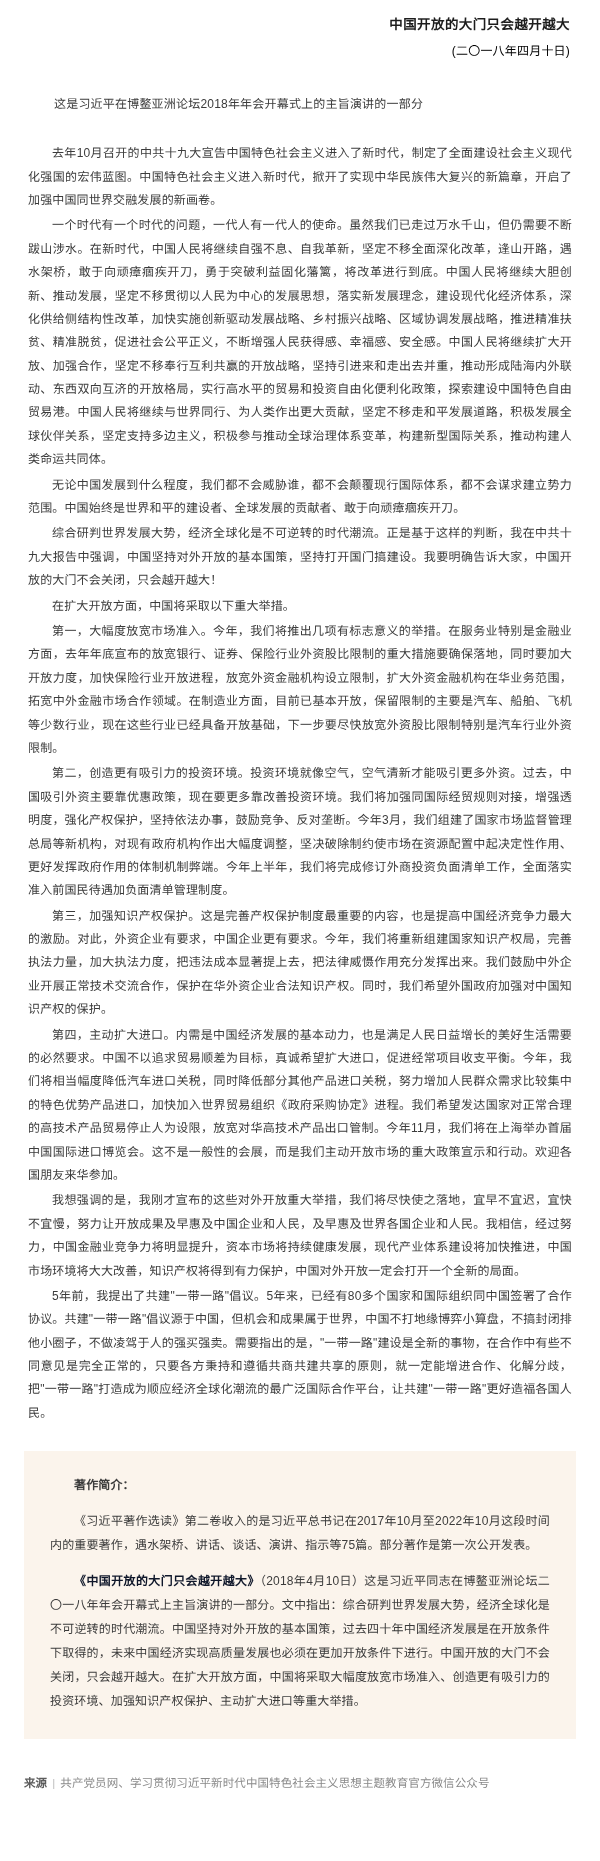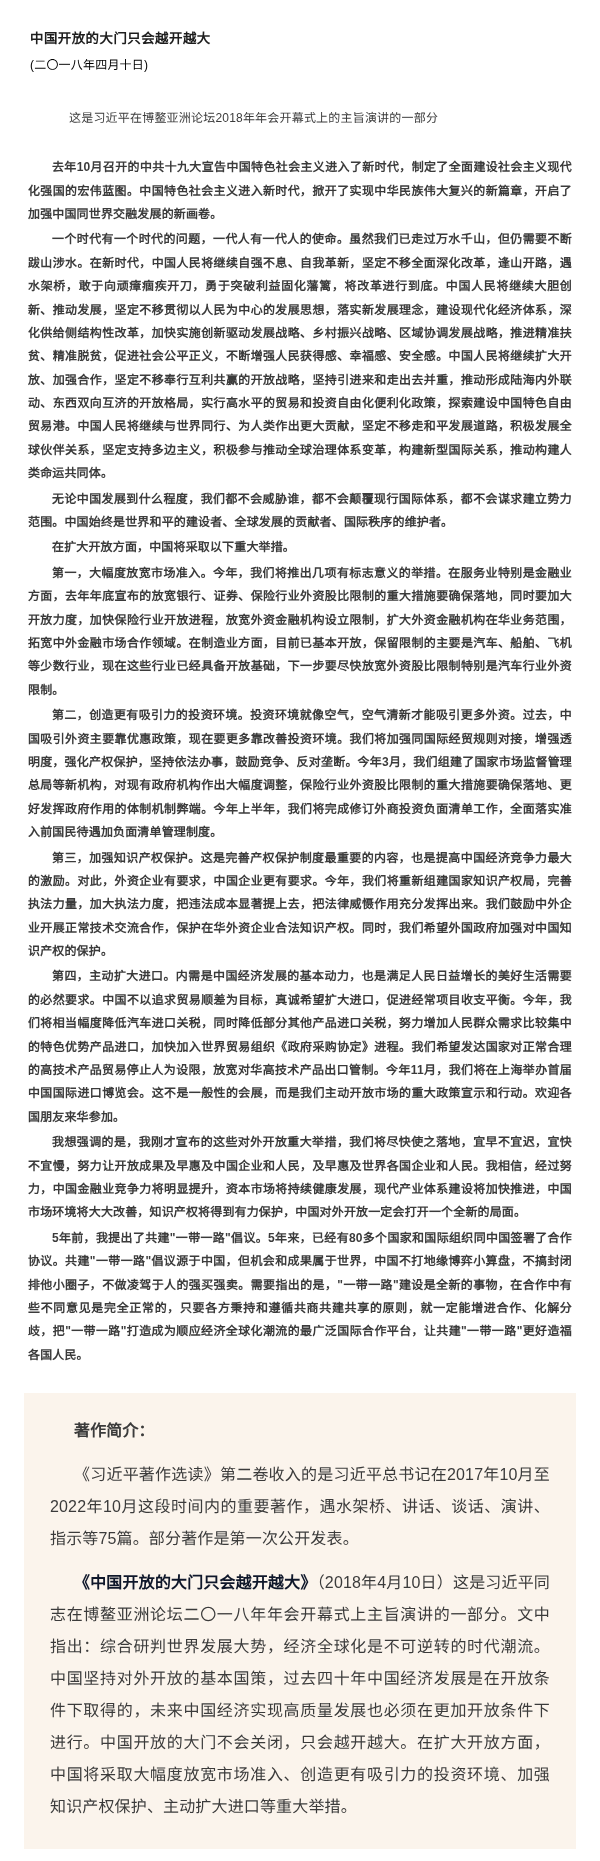--- a/index.html
+++ b/index.html
@@ -17,42 +17,42 @@
   .page {
     width: 600px;
     box-sizing: border-box;
     background: #ffffff;
     padding: 0;
     position: relative;
   }
 
   
   .title-block {
-    padding: 28px 30px 0 30px;
-    text-align: left;
+    padding: 14px 30px 0 30px;
+    text-align: right;
   }
   .doc-title {
     font-size: 13.5px;
     font-weight: bold;
     color: #1d1d1d;
     letter-spacing: 0.4px;
     line-height: 1.6;
     margin: 0 0 6px 0;
   }
   .doc-date {
     font-size: 12px;
     color: #000000;
     line-height: 1.6;
     margin: 0;
     letter-spacing: 0.2px;
   }
 
   
   .lead {
-    padding: 20px 30px 0 45px;
+    padding: 20px 30px 0 30px;
     font-size: 12px;
     line-height: 1.95;
     color: #3b3b3b;
     text-align: justify;
     text-indent: 24px;
     letter-spacing: 0.2px;
   }
 
   
   .body-copy {
@@ -60,41 +60,40 @@
   }
   .body-copy p {
     margin: 0 0 2px 0;
     font-size: 12px;
     line-height: 1.95;
     color: #3b3b3b;
     text-align: justify;
     text-indent: 24px;
     letter-spacing: 0.15px;
     word-break: break-all;
-    font-weight: bold;
   }
 
   
   .note-box {
     margin: 26px 24px 0 24px;
     background: #fbf4ec;
     padding: 22px 26px 26px 26px;
     box-sizing: border-box;
   }
   .note-heading {
     font-size: 12px;
     font-weight: bold;
     color: #2b2b2b;
     margin: 0 0 10px 0;
     text-indent: 24px;
     line-height: 1.9;
   }
   .note-box p {
     margin: 0 0 12px 0;
-    font-size: 16px;
+    font-size: 12px;
     line-height: 2.0;
     color: #3b3b3b;
     text-align: justify;
     text-indent: 24px;
     letter-spacing: 0.15px;
     word-break: break-all;
   }
   .note-box p:last-child { margin-bottom: 0; }
   .note-box .bold-lead { font-weight: bold; color: #0f172a; }
 
@@ -124,24 +123,25 @@
   <div class="title-block">
     <h1 class="doc-title">中国开放的大门只会越开越大</h1>
     <p class="doc-date">(二〇一八年四月十日)</p>
   </div>
 
   <p class="lead">这是习近平在博鳌亚洲论坛2018年年会开幕式上的主旨演讲的一部分</p>
 
   <div class="body-copy">
     <p>去年10月召开的中共十九大宣告中国特色社会主义进入了新时代，制定了全面建设社会主义现代化强国的宏伟蓝图。中国特色社会主义进入新时代，掀开了实现中华民族伟大复兴的新篇章，开启了加强中国同世界交融发展的新画卷。</p>
     <p>一个时代有一个时代的问题，一代人有一代人的使命。虽然我们已走过万水千山，但仍需要不断跋山涉水。在新时代，中国人民将继续自强不息、自我革新，坚定不移全面深化改革，逢山开路，遇水架桥，敢于向顽瘴痼疾开刀，勇于突破利益固化藩篱，将改革进行到底。中国人民将继续大胆创新、推动发展，坚定不移贯彻以人民为中心的发展思想，落实新发展理念，建设现代化经济体系，深化供给侧结构性改革，加快实施创新驱动发展战略、乡村振兴战略、区域协调发展战略，推进精准扶贫、精准脱贫，促进社会公平正义，不断增强人民获得感、幸福感、安全感。中国人民将继续扩大开放、加强合作，坚定不移奉行互利共赢的开放战略，坚持引进来和走出去并重，推动形成陆海内外联动、东西双向互济的开放格局，实行高水平的贸易和投资自由化便利化政策，探索建设中国特色自由贸易港。中国人民将继续与世界同行、为人类作出更大贡献，坚定不移走和平发展道路，积极发展全球伙伴关系，坚定支持多边主义，积极参与推动全球治理体系变革，构建新型国际关系，推动构建人类命运共同体。</p>
-    <p>无论中国发展到什么程度，我们都不会威胁谁，都不会颠覆现行国际体系，都不会谋求建立势力范围。中国始终是世界和平的建设者、全球发展的贡献者、国际秩序的维护者。</p>
+    <p>无论中国发展到什么程度，我们都不会威胁谁，都不会颠覆现行国际体系，都不会谋求建立势力范围。中国始终是世界和平的建设者、全球发展的贡献者、敢于向顽瘴痼疾开刀。</p>
+    <p>综合研判世界发展大势，经济全球化是不可逆转的时代潮流。正是基于这样的判断，我在中共十九大报告中强调，中国坚持对外开放的基本国策，坚持打开国门搞建设。我要明确告诉大家，中国开放的大门不会关闭，只会越开越大！</p>
     <p>在扩大开放方面，中国将采取以下重大举措。</p>
     <p>第一，大幅度放宽市场准入。今年，我们将推出几项有标志意义的举措。在服务业特别是金融业方面，去年年底宣布的放宽银行、证券、保险行业外资股比限制的重大措施要确保落地，同时要加大开放力度，加快保险行业开放进程，放宽外资金融机构设立限制，扩大外资金融机构在华业务范围，拓宽中外金融市场合作领域。在制造业方面，目前已基本开放，保留限制的主要是汽车、船舶、飞机等少数行业，现在这些行业已经具备开放基础，下一步要尽快放宽外资股比限制特别是汽车行业外资限制。</p>
-    <p>第二，创造更有吸引力的投资环境。投资环境就像空气，空气清新才能吸引更多外资。过去，中国吸引外资主要靠优惠政策，现在要更多靠改善投资环境。我们将加强同国际经贸规则对接，增强透明度，强化产权保护，坚持依法办事，鼓励竞争、反对垄断。今年3月，我们组建了国家市场监督管理总局等新机构，对现有政府机构作出大幅度调整，保险行业外资股比限制的重大措施要确保落地、更好发挥政府作用的体制机制弊端。今年上半年，我们将完成修订外商投资负面清单工作，全面落实准入前国民待遇加负面清单管理制度。</p>
+    <p>第二，创造更有吸引力的投资环境。投资环境就像空气，空气清新才能吸引更多外资。过去，中国吸引外资主要靠优惠政策，现在要更多靠改善投资环境。我们将加强同国际经贸规则对接，增强透明度，强化产权保护，坚持依法办事，鼓励竞争、反对垄断。今年3月，我们组建了国家市场监督管理总局等新机构，对现有政府机构作出大幅度调整，坚决破除制约使市场在资源配置中起决定性作用、更好发挥政府作用的体制机制弊端。今年上半年，我们将完成修订外商投资负面清单工作，全面落实准入前国民待遇加负面清单管理制度。</p>
     <p>第三，加强知识产权保护。这是完善产权保护制度最重要的内容，也是提高中国经济竞争力最大的激励。对此，外资企业有要求，中国企业更有要求。今年，我们将重新组建国家知识产权局，完善执法力量，加大执法力度，把违法成本显著提上去，把法律威慑作用充分发挥出来。我们鼓励中外企业开展正常技术交流合作，保护在华外资企业合法知识产权。同时，我们希望外国政府加强对中国知识产权的保护。</p>
     <p>第四，主动扩大进口。内需是中国经济发展的基本动力，也是满足人民日益增长的美好生活需要的必然要求。中国不以追求贸易顺差为目标，真诚希望扩大进口，促进经常项目收支平衡。今年，我们将相当幅度降低汽车进口关税，同时降低部分其他产品进口关税，努力增加人民群众需求比较集中的特色优势产品进口，加快加入世界贸易组织《政府采购协定》进程。我们希望发达国家对正常合理的高技术产品贸易停止人为设限，放宽对华高技术产品出口管制。今年11月，我们将在上海举办首届中国国际进口博览会。这不是一般性的会展，而是我们主动开放市场的重大政策宣示和行动。欢迎各国朋友来华参加。</p>
     <p>我想强调的是，我刚才宣布的这些对外开放重大举措，我们将尽快使之落地，宜早不宜迟，宜快不宜慢，努力让开放成果及早惠及中国企业和人民，及早惠及世界各国企业和人民。我相信，经过努力，中国金融业竞争力将明显提升，资本市场将持续健康发展，现代产业体系建设将加快推进，中国市场环境将大大改善，知识产权将得到有力保护，中国对外开放一定会打开一个全新的局面。</p>
     <p>5年前，我提出了共建"一带一路"倡议。5年来，已经有80多个国家和国际组织同中国签署了合作协议。共建"一带一路"倡议源于中国，但机会和成果属于世界，中国不打地缘博弈小算盘，不搞封闭排他小圈子，不做凌驾于人的强买强卖。需要指出的是，"一带一路"建设是全新的事物，在合作中有些不同意见是完全正常的，只要各方秉持和遵循共商共建共享的原则，就一定能增进合作、化解分歧，把"一带一路"打造成为顺应经济全球化潮流的最广泛国际合作平台，让共建"一带一路"更好造福各国人民。</p>
   </div>
 
   <div class="note-box">
     <p class="note-heading">著作简介：</p>
     <p>《习近平著作选读》第二卷收入的是习近平总书记在2017年10月至2022年10月这段时间内的重要著作，遇水架桥、讲话、谈话、演讲、指示等75篇。部分著作是第一次公开发表。</p>
     <p><span class="bold-lead">《中国开放的大门只会越开越大》</span><span>（2018年4月10日）这是习近平同志在博鳌亚洲论坛二〇一八年年会开幕式上主旨演讲的一部分。文中指出：综合研判世界发展大势，经济全球化是不可逆转的时代潮流。中国坚持对外开放的基本国策，过去四十年中国经济发展是在开放条件下取得的，未来中国经济实现高质量发展也必须在更加开放条件下进行。中国开放的大门不会关闭，只会越开越大。在扩大开放方面，中国将采取大幅度放宽市场准入、创造更有吸引力的投资环境、加强知识产权保护、主动扩大进口等重大举措。</span></p>

